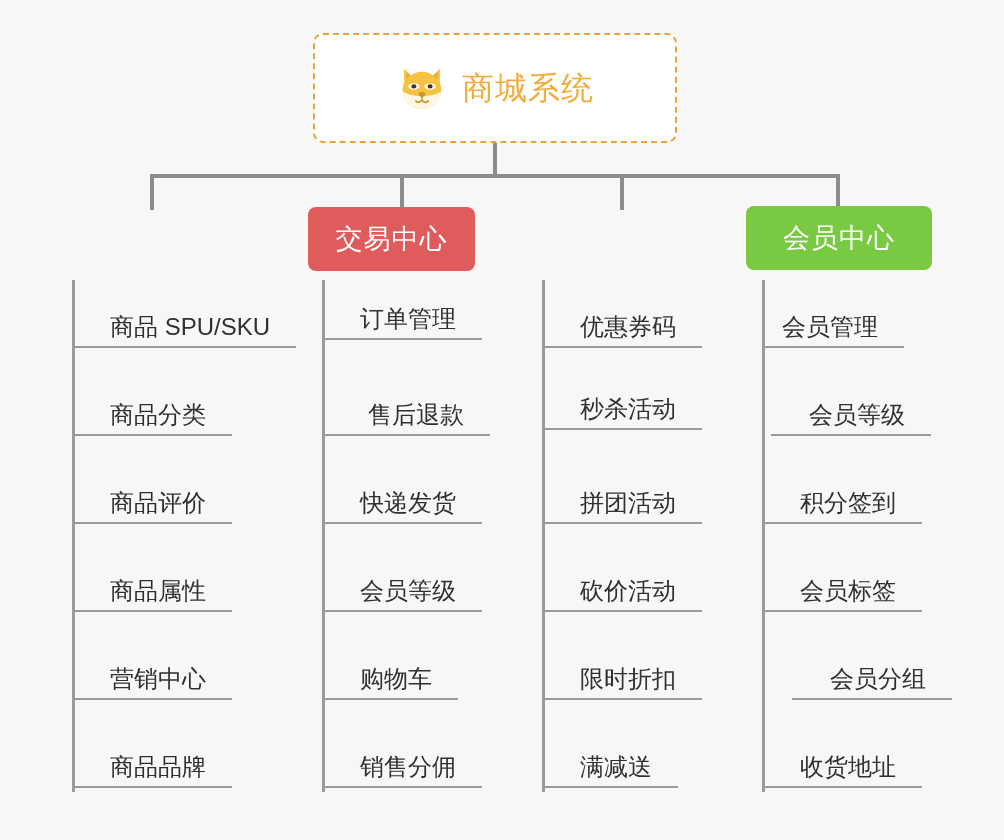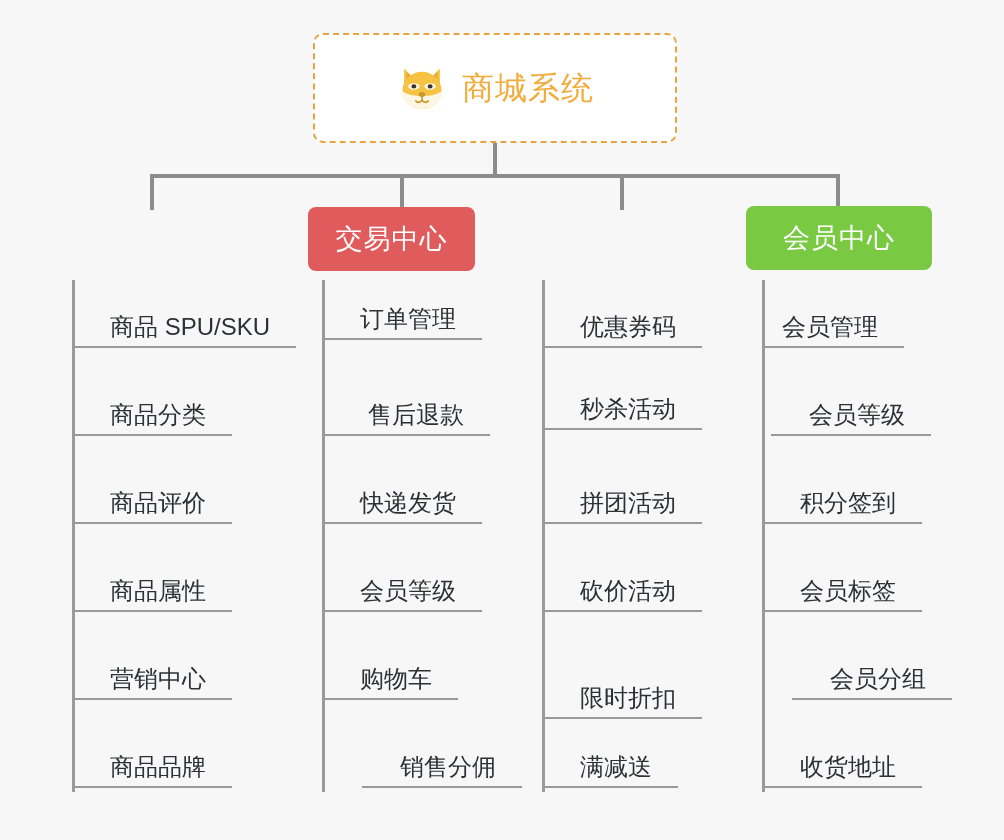--- a/index.html
+++ b/index.html
@@ -173,40 +173,40 @@
     </div>
     <div class="sub-item" style="top:196px;justify-content:flex-end;">
       <span class="sub-label" style="border-bottom-color: rgb(154, 154, 154);">快递发货</span>
     </div>
     <div class="sub-item" style="top:284px;">
       <span class="sub-label" style="border-bottom-color: rgb(154, 154, 154);">会员等级</span>
     </div>
     <div class="sub-item" style="top:372px;">
       <span class="sub-label" style="border-bottom-color: rgb(154, 154, 154);">购物车</span>
     </div>
-    <div class="sub-item" style="top:460px;padding-left:40px;">
+    <div class="sub-item" style="top:460px;">
       <span class="sub-label" style="border-bottom-color: rgb(154, 154, 154);">销售分佣</span>
     </div>
   </div>
 
   <div class="sub-col" style="left:542px;">
     <div class="sub-spine" style="height: 512px; background: rgb(154, 154, 154);"></div>
     <div class="sub-item" style="top:20px;">
       <span class="sub-label" style="border-bottom-color: rgb(154, 154, 154);">优惠券码</span>
     </div>
     <div class="sub-item" style="top:102px;">
       <span class="sub-label" style="border-bottom-color: rgb(154, 154, 154);">秒杀活动</span>
     </div>
     <div class="sub-item" style="top:196px;">
       <span class="sub-label" style="border-bottom-color: rgb(154, 154, 154);">拼团活动</span>
     </div>
     <div class="sub-item" style="top:284px;">
       <span class="sub-label" style="border-bottom-color: rgb(154, 154, 154);">砍价活动</span>
     </div>
-    <div class="sub-item" style="top:391px;">
+    <div class="sub-item" style="top:372px;">
       <span class="sub-label" style="border-bottom-color: rgb(154, 154, 154);">限时折扣</span>
     </div>
     <div class="sub-item" style="top:460px;">
       <span class="sub-label" style="border-bottom-color: rgb(154, 154, 154);">满减送</span>
     </div>
   </div>
 
   <div class="sub-col" style="left:762px;">
     <div class="sub-spine" style="height: 512px; background: rgb(154, 154, 154);"></div>
     <div class="sub-item" style="top:20px;">

